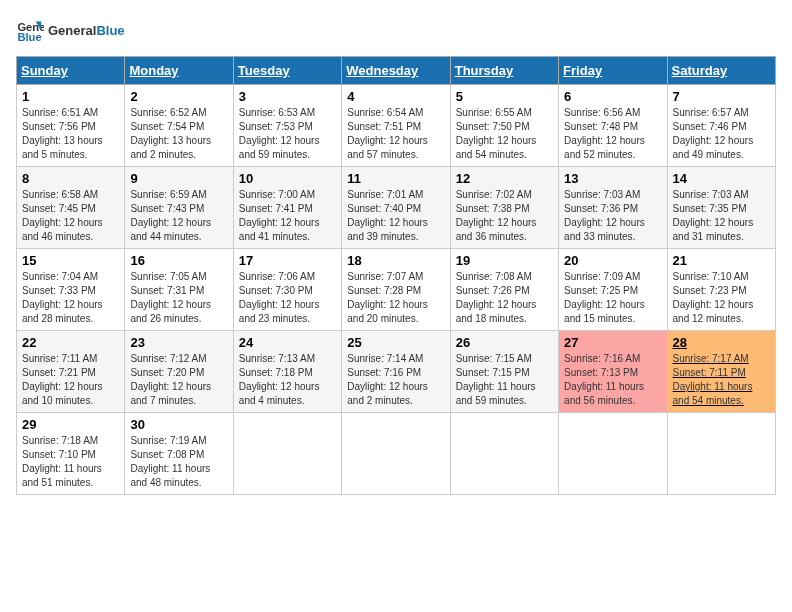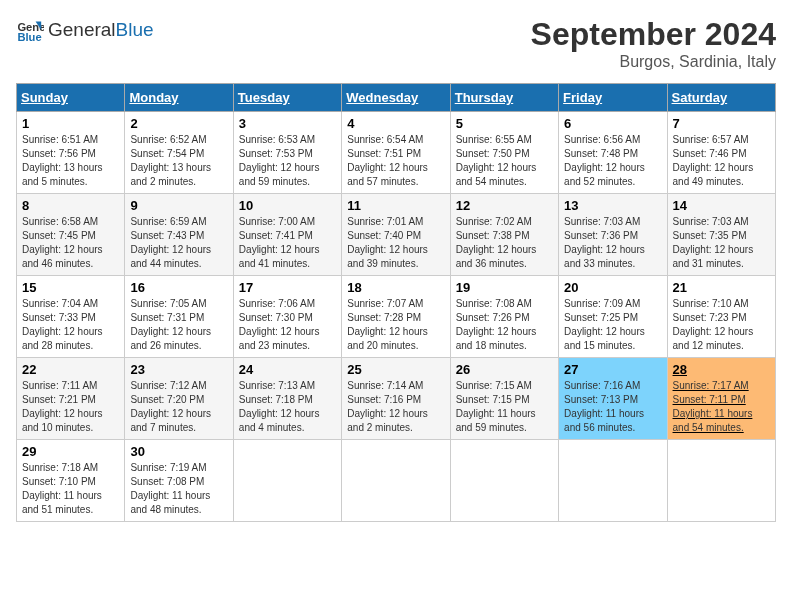--- a/index.html
+++ b/index.html
@@ -83,26 +83,22 @@
 <body>
 
 <div class="header-area">
   <div class="logo">
     <svg class="logo-icon" viewBox="0 0 40 40" xmlns="http://www.w3.org/2000/svg">
       <text x="2" y="22" font-size="16" font-weight="bold" fill="#333">General</text>
       <text x="2" y="36" font-size="16" font-weight="bold" fill="#1a6faf">Blue</text>
       <polygon points="28,8 36,8 36,20" fill="#1a6faf"></polygon>
     </svg>
     <div>
-      <div style="font-size:19px;font-weight:normal;color:#333;">General<span style="color:#1a6faf;">Blue</span></div>
+      <div style="font-size:13px;font-weight:bold;color:#333;">General<span style="color:#1a6faf;">Blue</span></div>
     </div>
-  </div>
-  <div class="title-block">
-    <div class="month-title">September 2024</div>
-    <div class="location-title">Burgos, Sardinia, Italy</div>
   </div>
 </div>
 
 <table>
   <thead>
     <tr>
       <th>Sunday</th>
       <th>Monday</th>
       <th>Tuesday</th>
       <th>Wednesday</th>
@@ -268,21 +264,21 @@
         <div class="day-info">
           Sunrise: 7:14 AM<br>Sunset: 7:16 PM<br>Daylight: 12 hours and 2 minutes.
         </div>
         </td>
         <td style="background: rgb(245, 245, 245);">
           <span class="day-num">26</span>
         <div class="day-info">
           Sunrise: 7:15 AM<br>Sunset: 7:15 PM<br>Daylight: 11 hours and 59 minutes.
         </div>
         </td>
-        <td style="background: #7dd3fc;">
+        <td style="background: #fca5a5;">
           <span class="day-num">27</span>
         <div class="day-info">
           Sunrise: 7:16 AM<br>Sunset: 7:13 PM<br>Daylight: 11 hours and 56 minutes.
         </div>
         </td>
         <td style="background: #fdba74; text-decoration: underline;">
           <span class="day-num">28</span>
         <div class="day-info">
           Sunrise: 7:17 AM<br>Sunset: 7:11 PM<br>Daylight: 11 hours and 54 minutes.
         </div>

